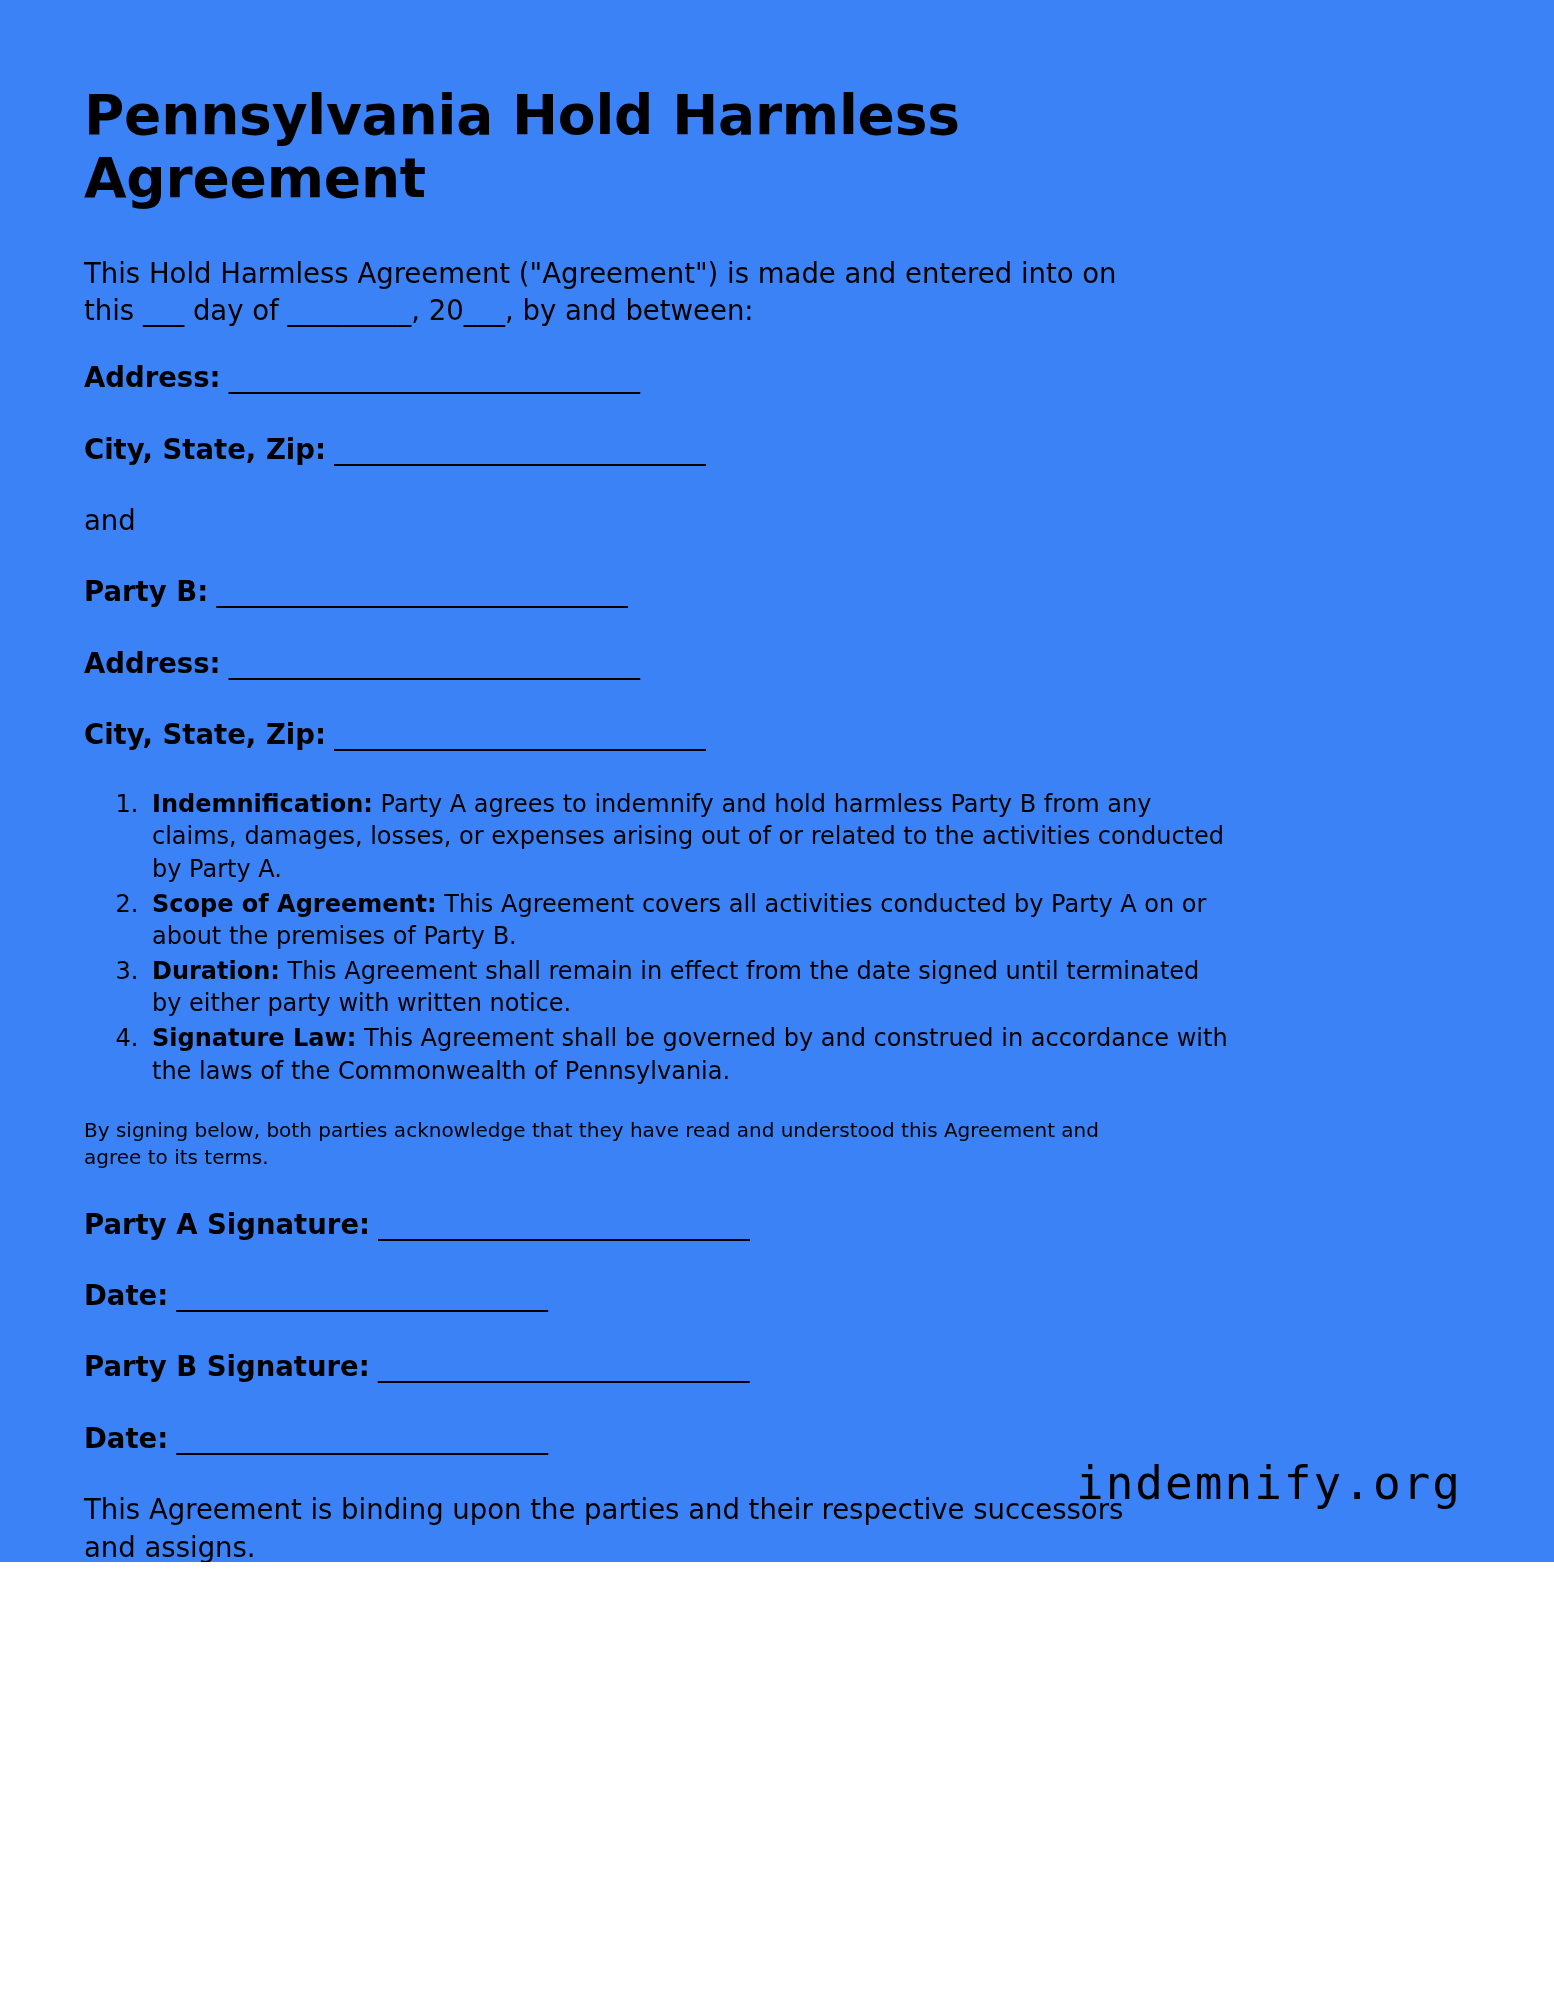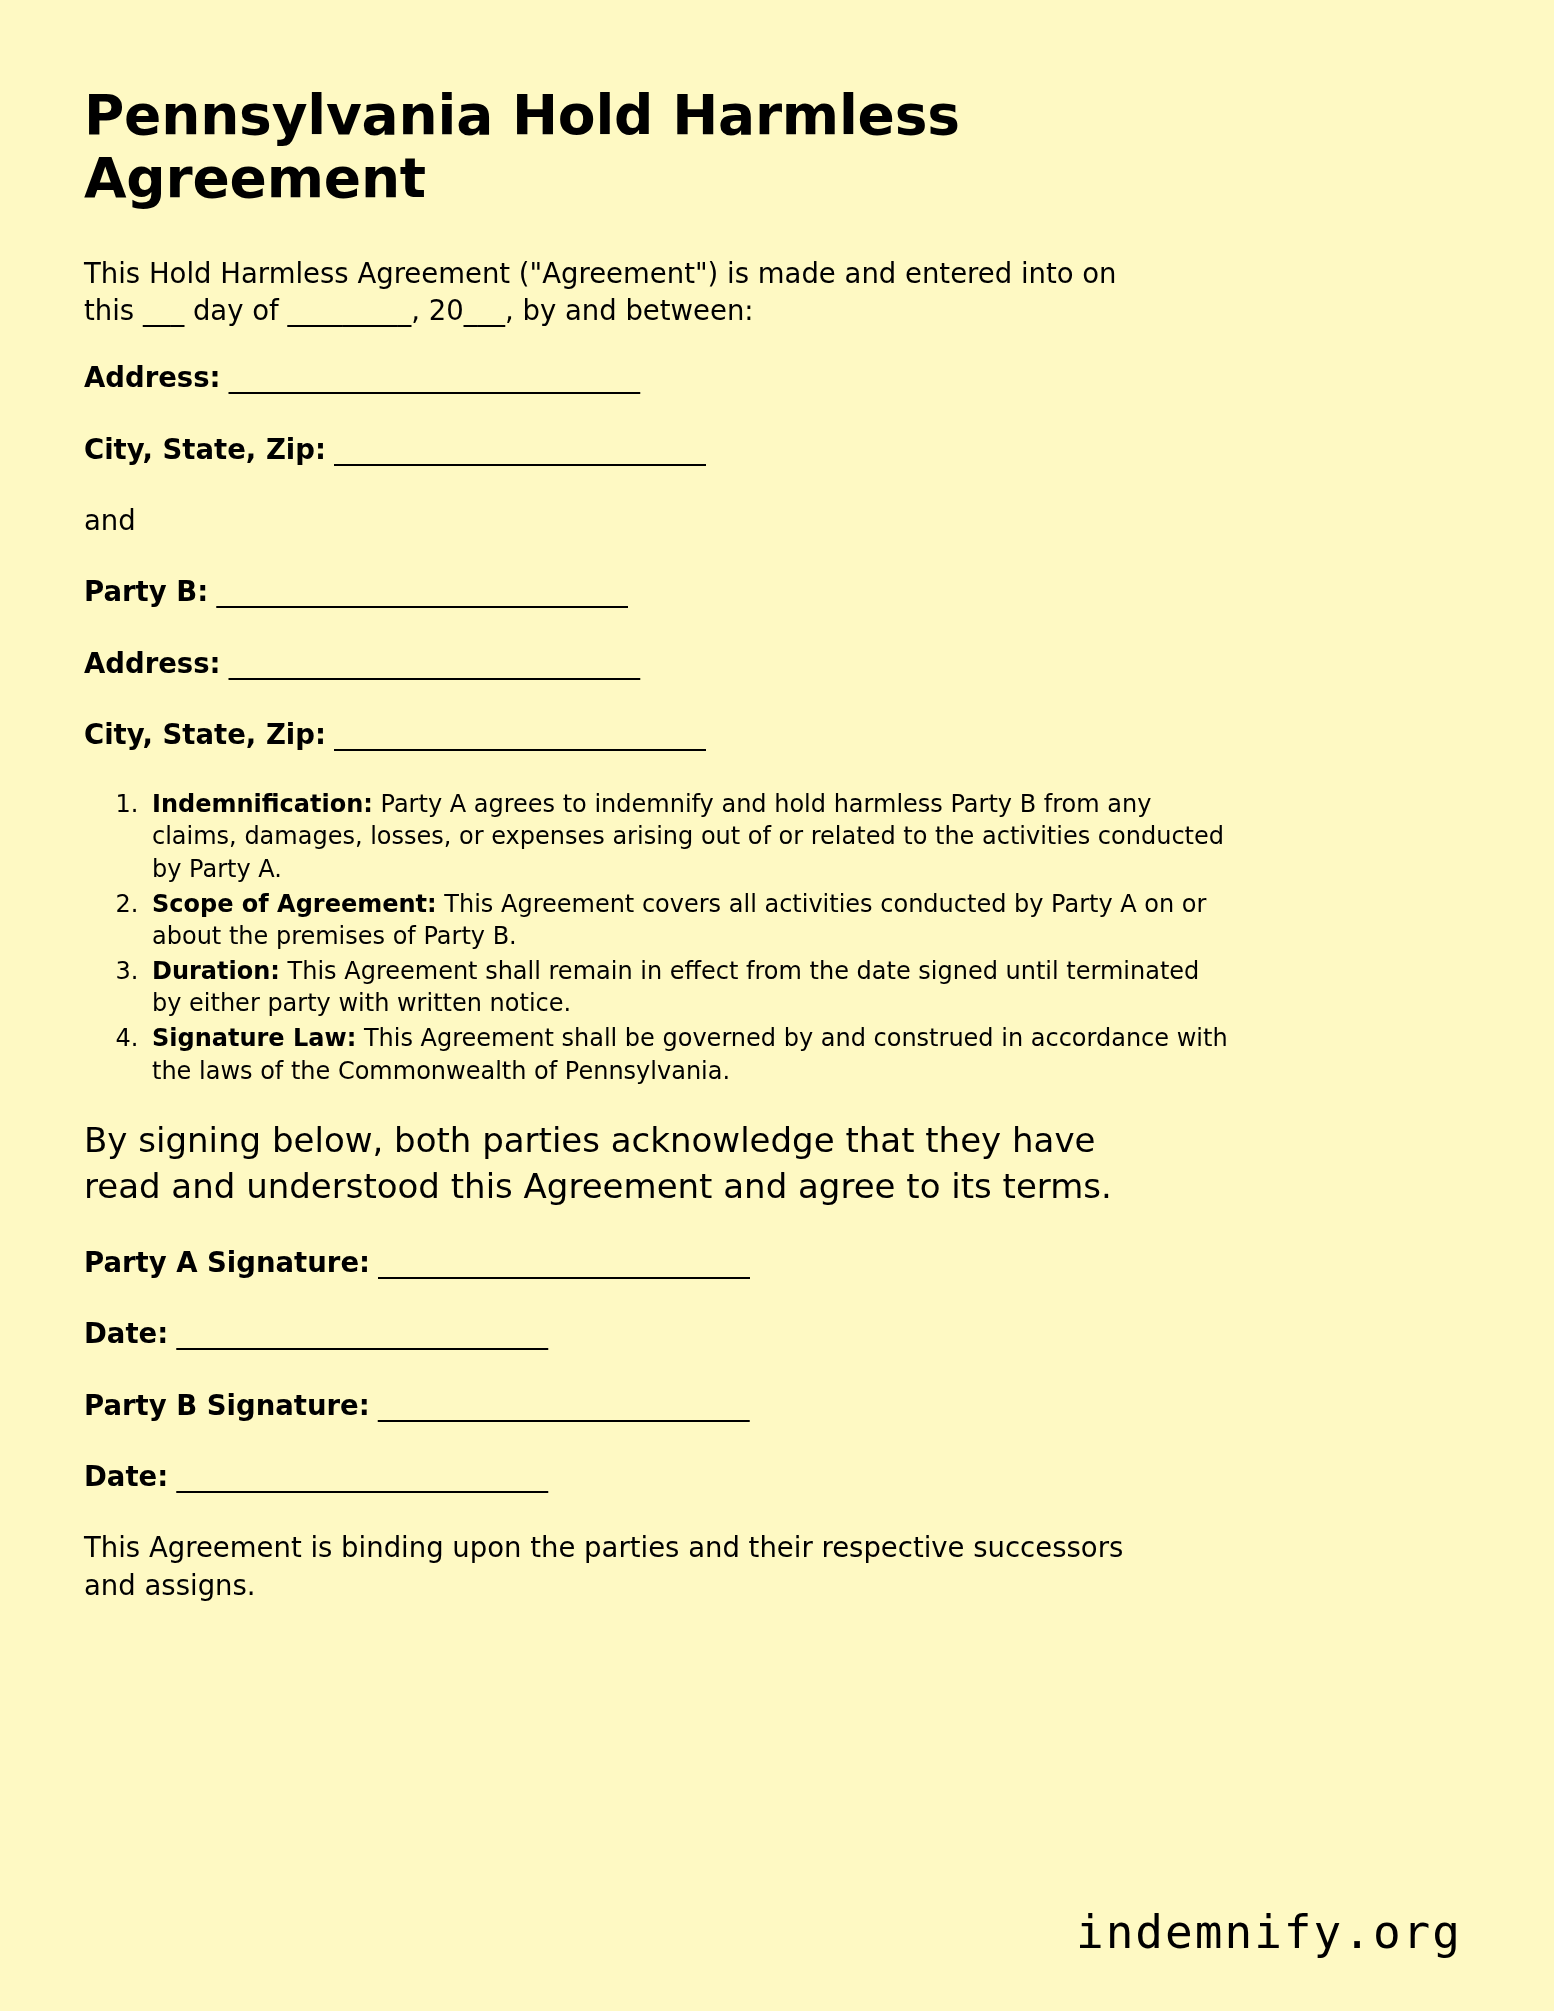--- a/index.html
+++ b/index.html
@@ -11,24 +11,24 @@
     width: 1554px;
     min-height: 2011px;
     font-family: "DejaVu Sans", "Liberation Sans", sans-serif;
     color: #000000;
     -webkit-font-smoothing: antialiased;
   }
 
   .page {
     position: relative;
     width: 1554px;
-    height: 2011px;
+    height: 1562px;
     box-sizing: border-box;
     padding: 84px 96px 0 84px;
-    background: #fef9c3;
+    background: #3b82f6;
     overflow: hidden;
   }
 
   .doc-title {
     font-size: 55px;
     font-weight: bold;
     line-height: 1.15;
     letter-spacing: -0.2px;
     margin: 0 0 44px 0;
     max-width: 1010px;
@@ -76,21 +76,21 @@
     padding-left: 6px;
   }
   .terms-list li::marker {
     font-weight: normal;
   }
   .term-name {
     font-weight: bold;
   }
 
   .closing-para {
-    font-size: 34px;
+    font-size: 20px;
     line-height: 1.36;
     margin: 0 0 34px 0;
     max-width: 1060px;
   }
 
   .final-para {
     font-size: 27.5px;
     line-height: 1.36;
     margin: 12px 0 0 0;
     max-width: 1080px;

